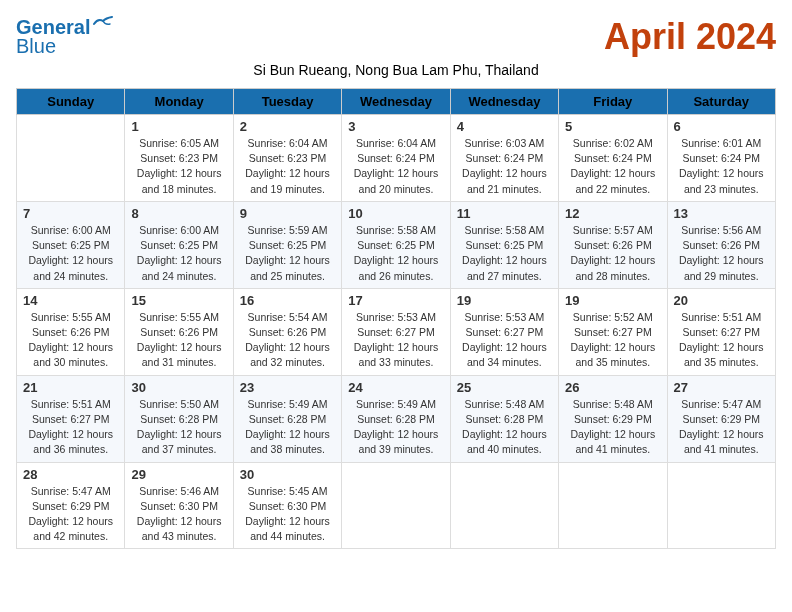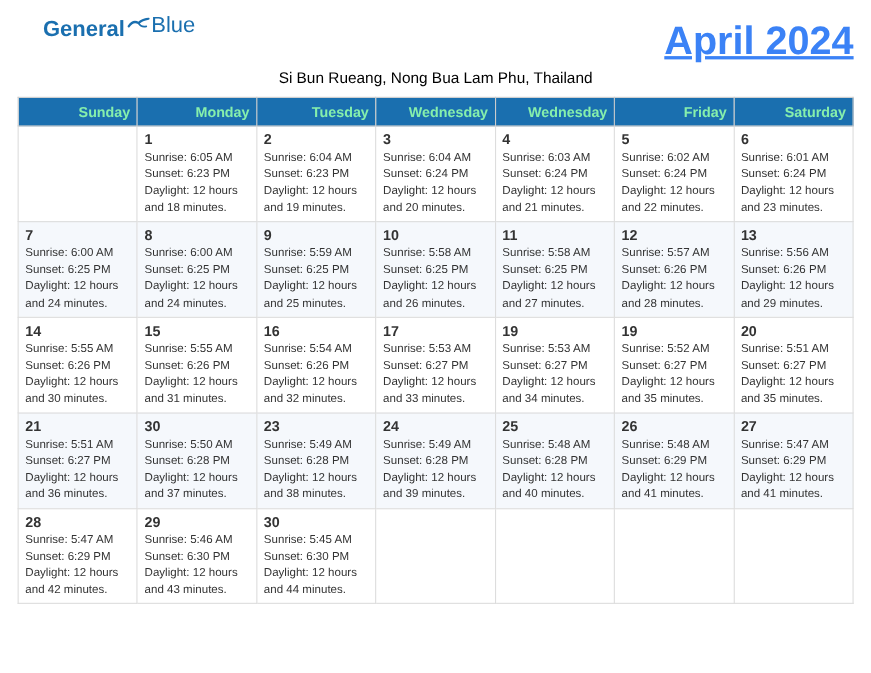--- a/index.html
+++ b/index.html
@@ -11,66 +11,64 @@
       padding: 16px;
     }
     .header-top {
       display: flex;
       justify-content: space-between;
       align-items: flex-start;
       margin-bottom: 4px;
     }
     .logo {
       display: flex;
-      flex-direction: row;
+      flex-direction: column;
       align-items: flex-start;
-      margin-left: 23px;
     }
     .month-title {
       font-size: 36px;
       font-weight: bold;
-      color: #3b82f6;
+      color: #c2410c;
       text-align: right;
-      text-decoration: underline;
     }
     .subtitle {
       text-align: center;
       font-size: 14px;
       color: #000000;
       margin-bottom: 10px;
     }
     table {
       width: 100%;
       border-collapse: collapse;
       table-layout: fixed;
     }
     thead tr th {
       background: #1a6faf;
-      color: #86efac;
-      text-align: right;
+      color: #000000;
+      text-align: center;
       padding: 5px 6px;
       font-size: 13px;
       border: 1px solid #ccc;
     }
     tbody tr td {
       vertical-align: top;
       padding: 4px 6px;
       border: 1px solid #ddd;
       font-size: 11px;
       color: #333;
       height: 80px;
       background: #fff;
     }
     tbody tr:nth-child(even) td { background: #f5f8fc; }
     .day-num {
       font-weight: bold;
       font-size: 13px;
       margin-bottom: 2px;
     }
-    .day-info { line-height: 1.45; font-size: 10.5px; color: #333; }
+    .day-info { line-height: 1.45; font-size: 10.5px; color: #333; text-align: center; }
   </style>
 </head>
 <body>
 
 <div class="header-top">
   <div class="logo">
     <div style="display:flex;align-items:center;">
       <span style="font-size:20px;font-weight:bold;color:#1a6faf;">General</span>
       <svg width="22" height="16" viewBox="0 0 22 16" style="margin-left:2px;margin-top:-8px;">
         <path d="M2 8 Q6 2 11 5 Q14 2 20 1" stroke="#1a6faf" stroke-width="2" fill="none" stroke-linecap="round"></path>

